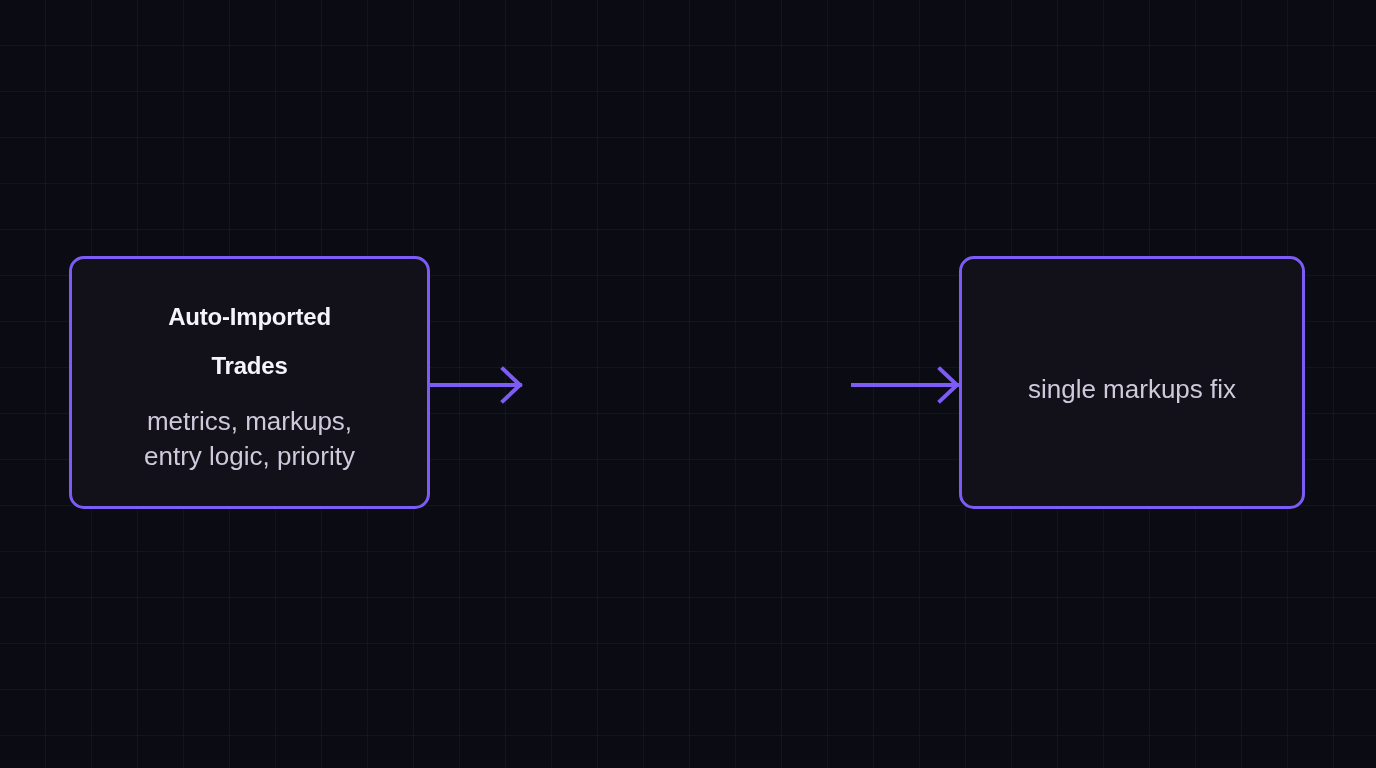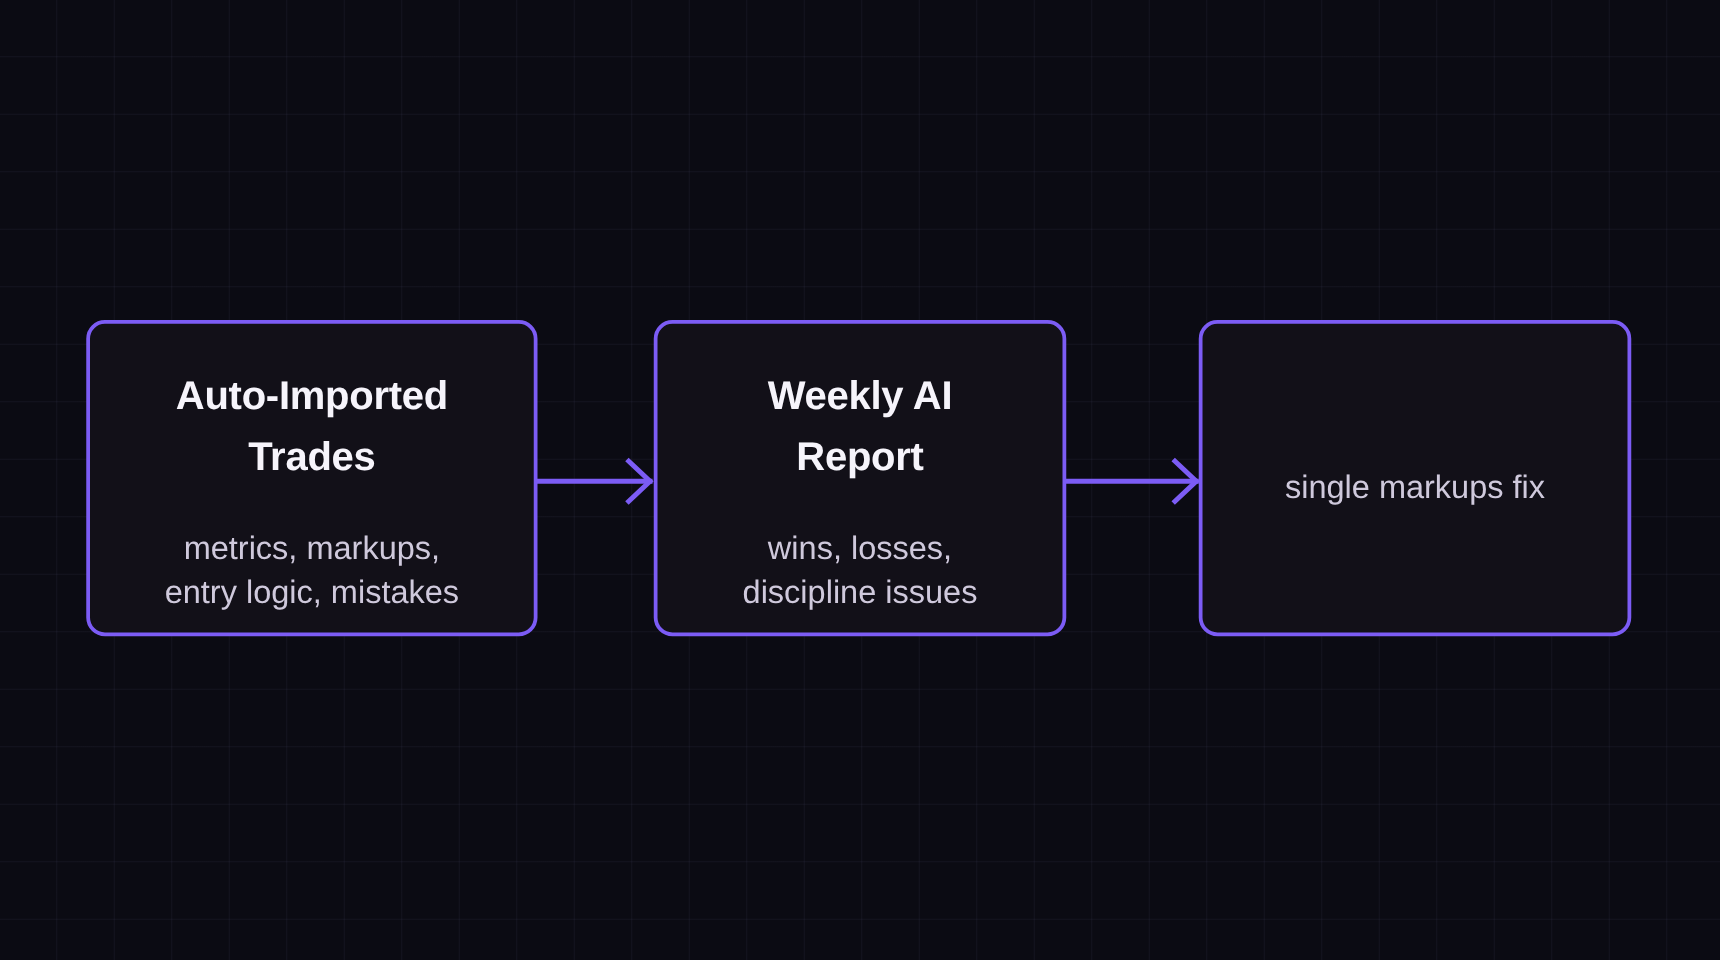--- a/index.html
+++ b/index.html
@@ -31,26 +31,26 @@
     background: #121018;
     display: flex;
     flex-direction: column;
     align-items: center;
     justify-content: center;
     text-align: center;
     padding: 10px 14px;
   }
   .card-title {
     color: #f6f4fb;
-    font-size: 32px;
+    font-size: 24px;
     line-height: 49px;
     font-weight: bold;
     letter-spacing: -0.2px;
     white-space: pre-line;
-    margin: 17px;
+    margin: 0;
   }
   .card-sub {
     color: #cfc9dc;
     font-size: 26px;
     line-height: 35px;
     font-weight: normal;
     white-space: pre-line;
     margin: 14px 0 0 0;
   }
 
@@ -70,38 +70,32 @@
 </style>
 </head>
 <body>
 
 <div id="stage">
 
   <div class="card" id="card-1">
     <div class="card-title">Auto-Imported
 Trades</div>
     <div class="card-sub">metrics, markups,
-entry logic, mistakes</div>
+entry logic, priority</div>
   </div>
 
   <div class="arrow" id="arrow-1">
     <svg viewBox="0 0 96 50" preserveAspectRatio="none" aria-hidden="true">
       <g stroke="#7c5cf5" stroke-width="4" fill="none" stroke-linecap="square" stroke-linejoin="miter">
         <line x1="2" y1="25" x2="92" y2="25"></line>
         <polyline points="75,9 92,25 75,41"></polyline>
       </g>
     </svg>
   </div>
 
-  <div class="card" id="card-2">
-    <div class="card-title">Weekly AI
-Report</div>
-    <div class="card-sub">wins, losses,
-discipline issues</div>
-  </div>
 
   <div class="arrow" id="arrow-2">
     <svg viewBox="0 0 110 50" preserveAspectRatio="none" aria-hidden="true">
       <g stroke="#7c5cf5" stroke-width="4" fill="none" stroke-linecap="square" stroke-linejoin="miter">
         <line x1="2" y1="25" x2="106" y2="25"></line>
         <polyline points="89,9 106,25 89,41"></polyline>
       </g>
     </svg>
   </div>
 

